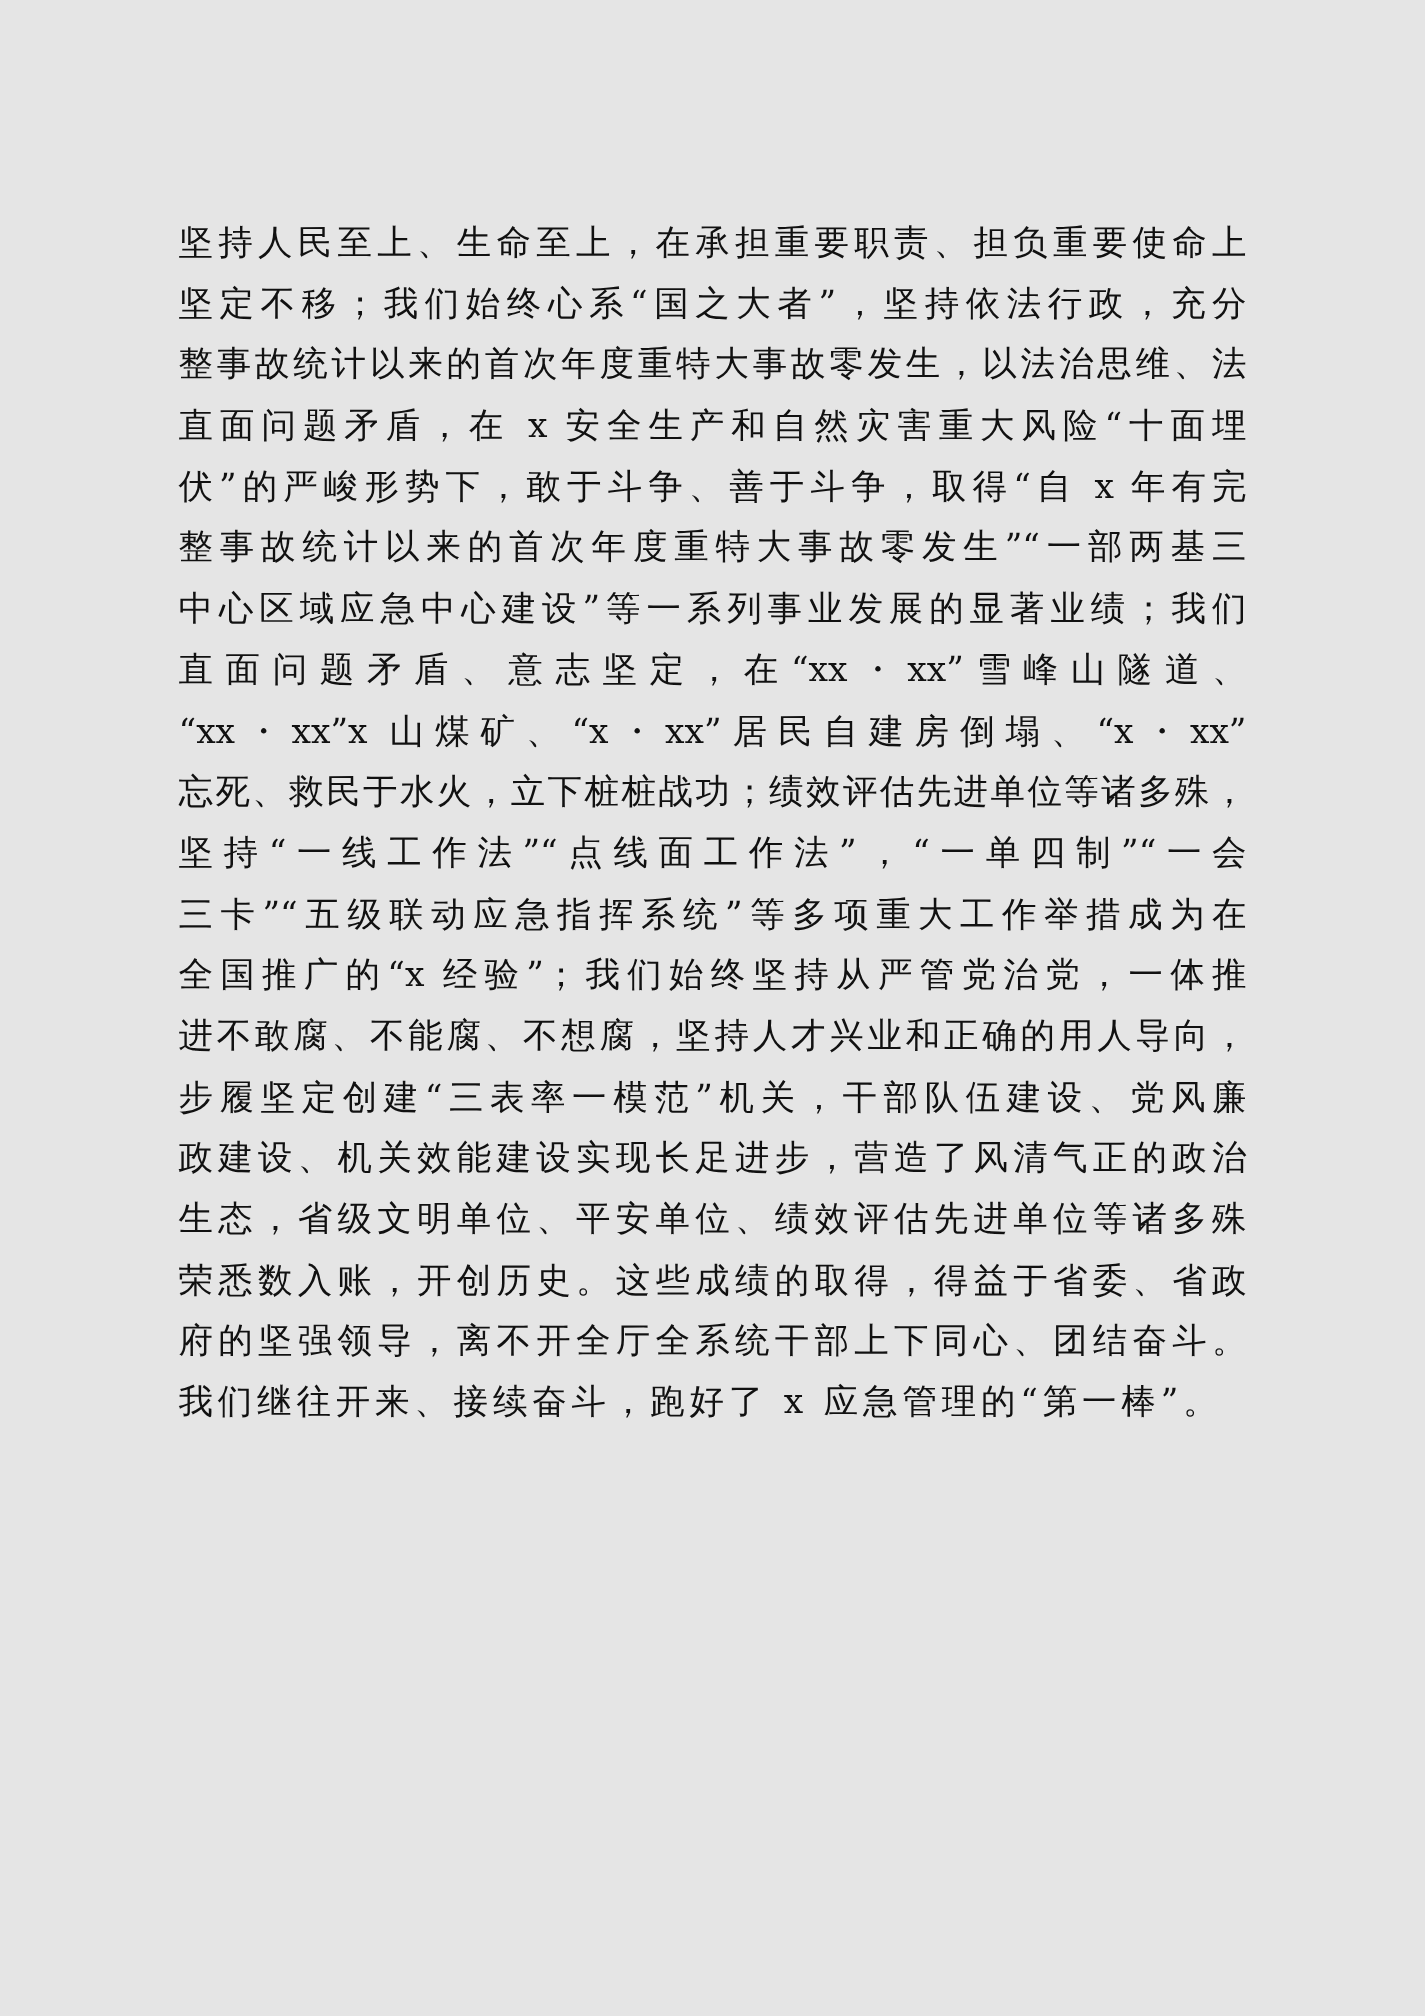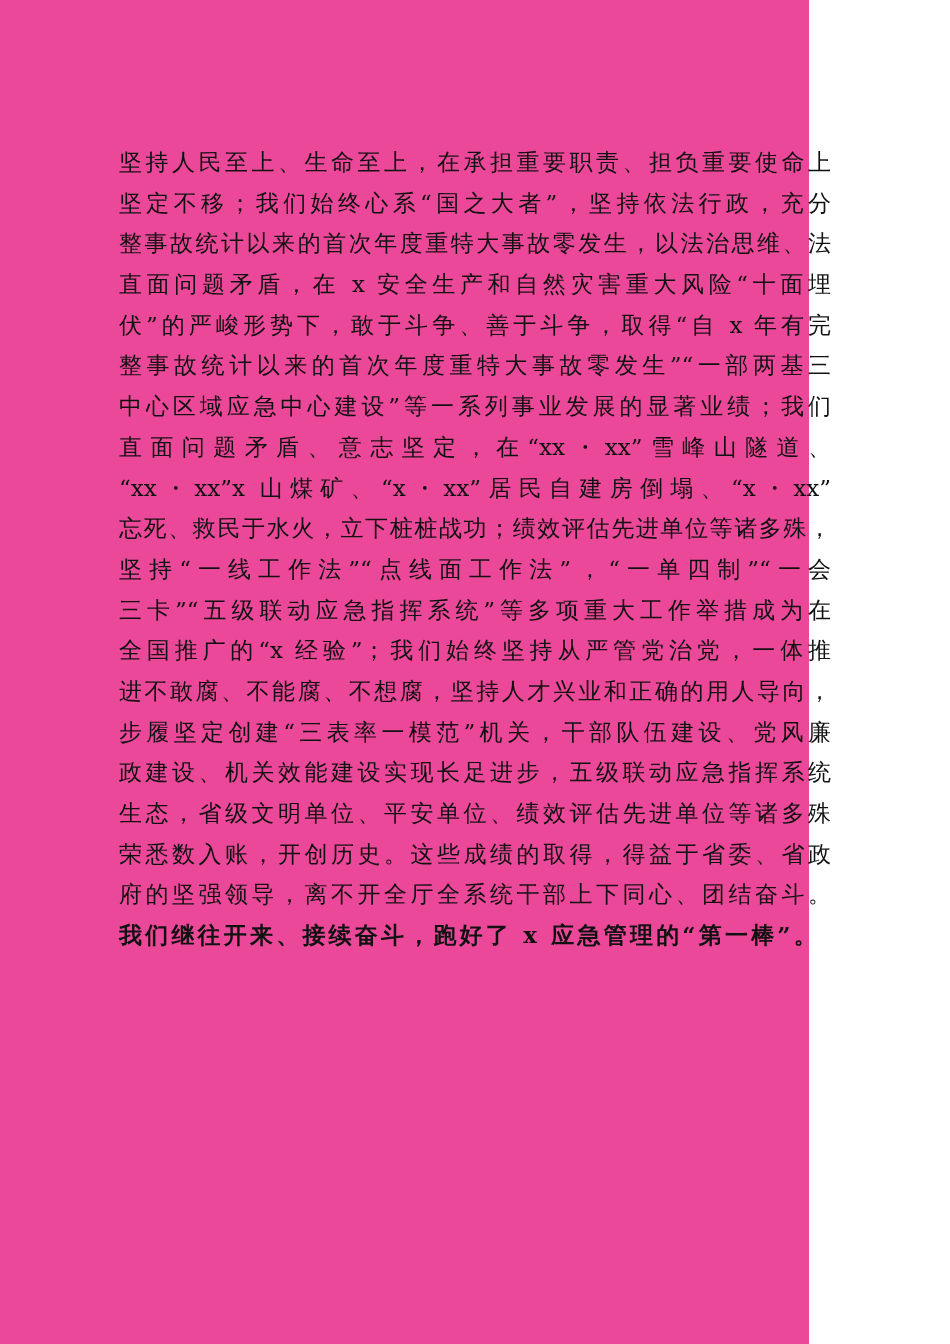--- a/index.html
+++ b/index.html
@@ -12,44 +12,43 @@
       height: 1344px;
       position: relative;
       overflow: hidden;
       font-family: "DejaVu Serif", "Liberation Serif", serif;
       color: #111111;
     }
     .page {
       position: absolute;
       left: 0;
       top: 0;
-      width: 809px;
+      width: 950px;
       height: 1344px;
-      background: #ec4899;
+      background: #e5e5e5;
     }
     .body-text {
       position: absolute;
       left: 119px;
       top: 142px;
       width: 712px;
     }
     .line {
       display: block;
       height: 40.7px;
       line-height: 40.7px;
       font-size: 23px;
       white-space: nowrap;
       text-align: justify;
       text-align-last: justify;
       letter-spacing: 0;
     }
     .line.last {
       text-align-last: left;
       letter-spacing: 3.2px;
-      font-weight: bold;
     }
   </style>
 </head>
 <body>
 
 <div class="page">
   <div class="body-text">
     <span class="line">坚持人民至上、生命至上，在承担重要职责、担负重要使命上</span>
     <span class="line">坚定不移；我们始终心系“国之大者”，坚持依法行政，充分</span>
     <span class="line">整事故统计以来的首次年度重特大事故零发生，以法治思维、法</span>
@@ -58,19 +57,19 @@
     <span class="line">整事故统计以来的首次年度重特大事故零发生”“一部两基三</span>
     <span class="line">中心区域应急中心建设”等一系列事业发展的显著业绩；我们</span>
     <span class="line">直面问题矛盾、意志坚定，在“xx・xx”雪峰山隧道、</span>
     <span class="line">“xx・xx”x 山煤矿、“x・xx”居民自建房倒塌、“x・xx”</span>
     <span class="line">忘死、救民于水火，立下桩桩战功；绩效评估先进单位等诸多殊，</span>
     <span class="line">坚持“一线工作法”“点线面工作法”，“一单四制”“一会</span>
     <span class="line">三卡”“五级联动应急指挥系统”等多项重大工作举措成为在</span>
     <span class="line">全国推广的“x 经验”；我们始终坚持从严管党治党，一体推</span>
     <span class="line">进不敢腐、不能腐、不想腐，坚持人才兴业和正确的用人导向，</span>
     <span class="line">步履坚定创建“三表率一模范”机关，干部队伍建设、党风廉</span>
-    <span class="line">政建设、机关效能建设实现长足进步，五级联动应急指挥系统</span>
+    <span class="line">政建设、机关效能建设实现长足进步，营造了风清气正的政治</span>
     <span class="line">生态，省级文明单位、平安单位、绩效评估先进单位等诸多殊</span>
     <span class="line">荣悉数入账，开创历史。这些成绩的取得，得益于省委、省政</span>
     <span class="line">府的坚强领导，离不开全厅全系统干部上下同心、团结奋斗。</span>
     <span class="line last">我们继往开来、接续奋斗，跑好了 x 应急管理的“第一棒”。</span>
   </div>
 </div>
 
 </body></html>

